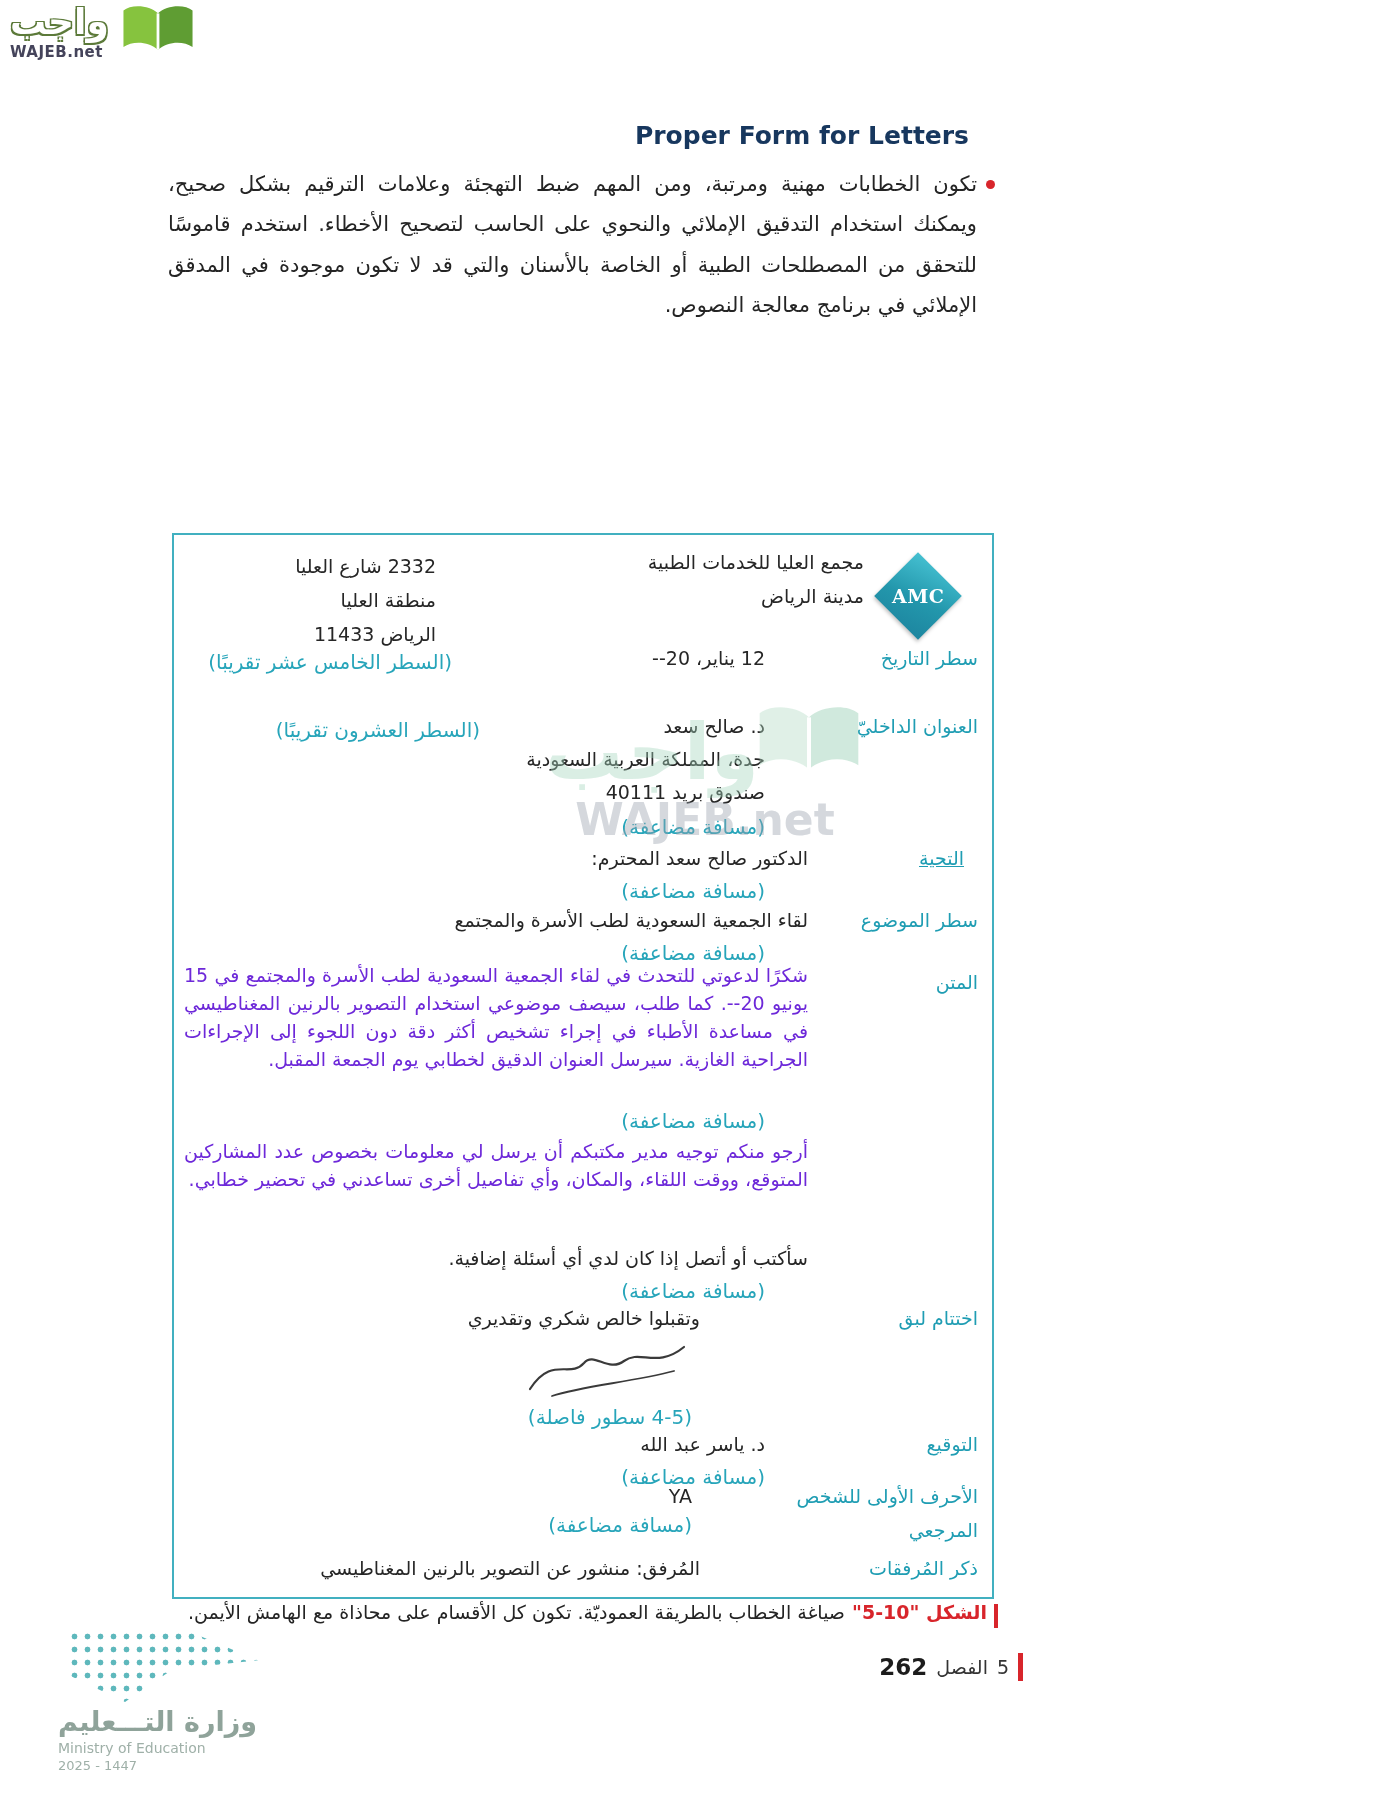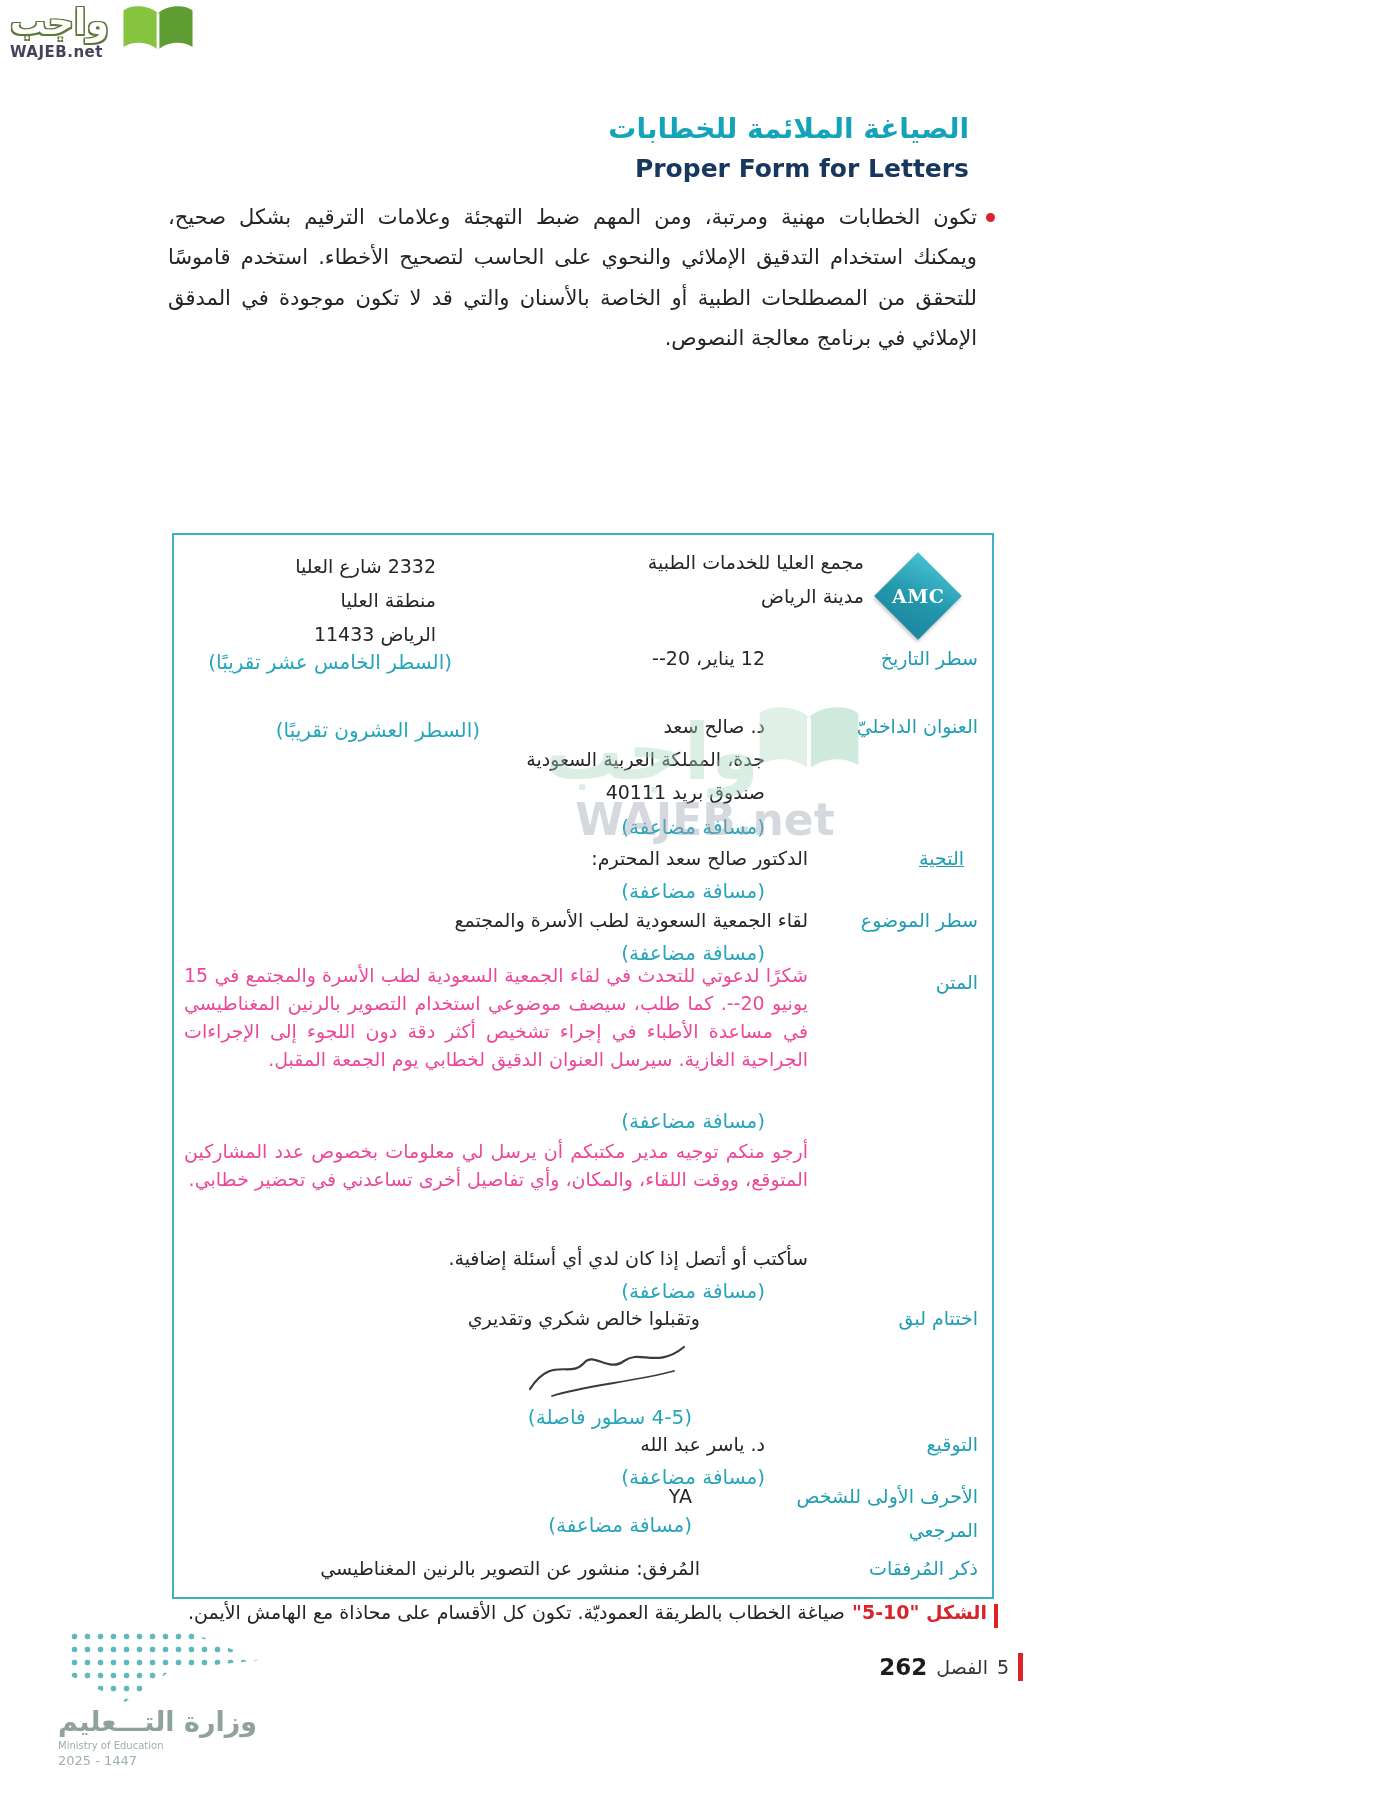--- a/index.html
+++ b/index.html
@@ -23,21 +23,21 @@
   .intro{margin:24px 0 0;font-size:21px;line-height:1.9;text-align:justify;text-align-last:right;}
   .bullet-row{margin-top:14px;display:flex;gap:9px;padding-right:10px;}
   .bullet-dot{width:9px;height:9px;border-radius:50%;background:#d8252b;margin-top:16px;flex:none;}
   .bullet-text{margin:0;font-size:21px;line-height:1.92;text-align:justify;text-align-last:right;}
   
   .letter-box{position:absolute;top:533px;left:172px;width:818px;height:1062px;border:2px solid #41b0c0;direction:rtl;}
   .letter-box > div, .letter-box > svg{position:absolute;}
   .lb-label{color:#1f9db3;font-size:19px;font-weight:500;white-space:nowrap;}
   .lb-text{color:#262626;font-size:19px;white-space:nowrap;}
   .lb-note{color:#27a5ba;font-size:20px;white-space:nowrap;}
-  .lb-body{color:#ec4899;font-size:19px;line-height:28px;width:624px;right:184px;text-align:justify;text-align-last:right;}
+  .lb-body{color:#6d28d9;font-size:19px;line-height:28px;width:624px;right:184px;text-align:justify;text-align-last:right;}
   .lb-addr div{line-height:34px;font-size:19px;color:#262626;text-align:right;white-space:nowrap;}
   .amc{width:92px;height:92px;}
   .amc-diamond{width:62px;height:62px;margin:14px auto 0;background:linear-gradient(160deg,#45c0d1 0%,#2397ac 55%,#1d86a0 100%);
     transform:rotate(45deg);display:flex;align-items:center;justify-content:center;box-shadow:1px 2px 4px rgba(0,0,0,.25);}
   .amc-diamond span{transform:rotate(-45deg);color:#fff;font-family:"DejaVu Serif","Liberation Serif",serif;font-size:19px;font-weight:bold;letter-spacing:.5px;}
   
   .caption{position:absolute;top:1601px;left:176px;width:822px;direction:rtl;display:flex;align-items:flex-start;gap:7px;font-size:19px;}
   .cap-bar{width:4px;height:24px;background:#d8252b;margin-top:3px;flex:none;}
   .cap-label{color:#d8252b;font-weight:bold;white-space:nowrap;}
   .cap-text{color:#242424;}
@@ -51,42 +51,41 @@
   .wm-top{display:flex;align-items:center;}
   .wm-ar{font-size:78px;font-weight:bold;color:#a4d7be;transform:translateY(8px);}
   .wm-book{margin-left:-6px;}
   .wm-en{font-size:44px;font-weight:bold;color:#97a0ac;margin-top:-26px;text-align:center;}
   
   .ministry{position:absolute;left:58px;top:1630px;width:230px;direction:ltr;text-align:left;}
   .min-dots{width:190px;height:72px;margin:0 0 4px 10px;
     background-image:radial-gradient(circle,#36a6ab 2.6px,rgba(54,166,171,0) 3.2px);background-size:13px 13px;
     clip-path:polygon(0 0,62% 0,100% 42%,55% 55%,30% 100%,0 62%);opacity:.8;}
   .min-ar{font-size:27px;font-weight:bold;color:#8fa39a;letter-spacing:.5px;}
-  .min-en{font-size:10px;color:#9fb0a8;margin-top:3px;}
+  .min-en{font-size:14px;color:#9fb0a8;margin-top:3px;}
   .min-yr{font-size:13px;color:#9fb0a8;margin-top:2px;}
 </style>
 </head>
 <body>
 
 <div class="page">
 
   <div class="site-logo">
     <div>
       <div class="logo-ar">واجب</div>
       <div class="logo-en">WAJEB.net</div>
     </div>
     <svg class="logo-book" viewBox="0 0 84 60">
       <path d="M42 10 C33 1 13 0 5 7 L5 46 C15 39 32 40 42 49 Z" fill="#86c33e"></path>
       <path d="M42 10 C51 1 71 0 79 7 L79 46 C69 39 52 40 42 49 Z" fill="#5f9d33"></path>
       <path d="M42 10 L42 49" stroke="#ffffff" stroke-width="3" fill="none"></path>
     </svg>
   </div>
 
   <div class="content">
-    <h1 class="title-ar">الصياغة الملائمة للخطابات</h1>
     <h2 class="title-en">Proper Form for Letters</h2>
     <div class="bullet-row">
       <span class="bullet-dot"></span>
       <p class="bullet-text">تكون الخطابات مهنية ومرتبة، ومن المهم ضبط التهجئة وعلامات الترقيم بشكل صحيح، ويمكنك استخدام التدقيق الإملائي والنحوي على الحاسب لتصحيح الأخطاء. استخدم قاموسًا للتحقق من المصطلحات الطبية أو الخاصة بالأسنان والتي قد لا تكون موجودة في المدقق الإملائي في برنامج معالجة النصوص.</p>
     </div>
   </div>
 
   <div class="letter-box">
     <div class="amc" style="top:16px;right:28px;">
       <div class="amc-diamond">

